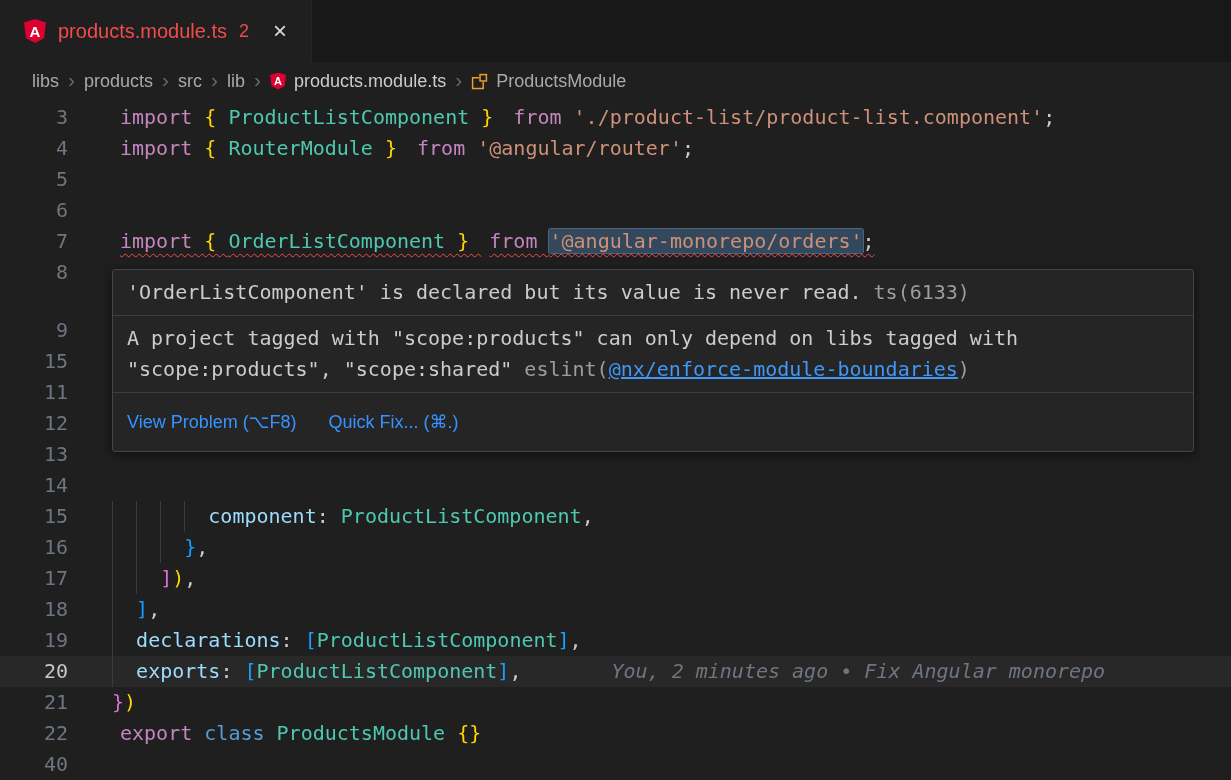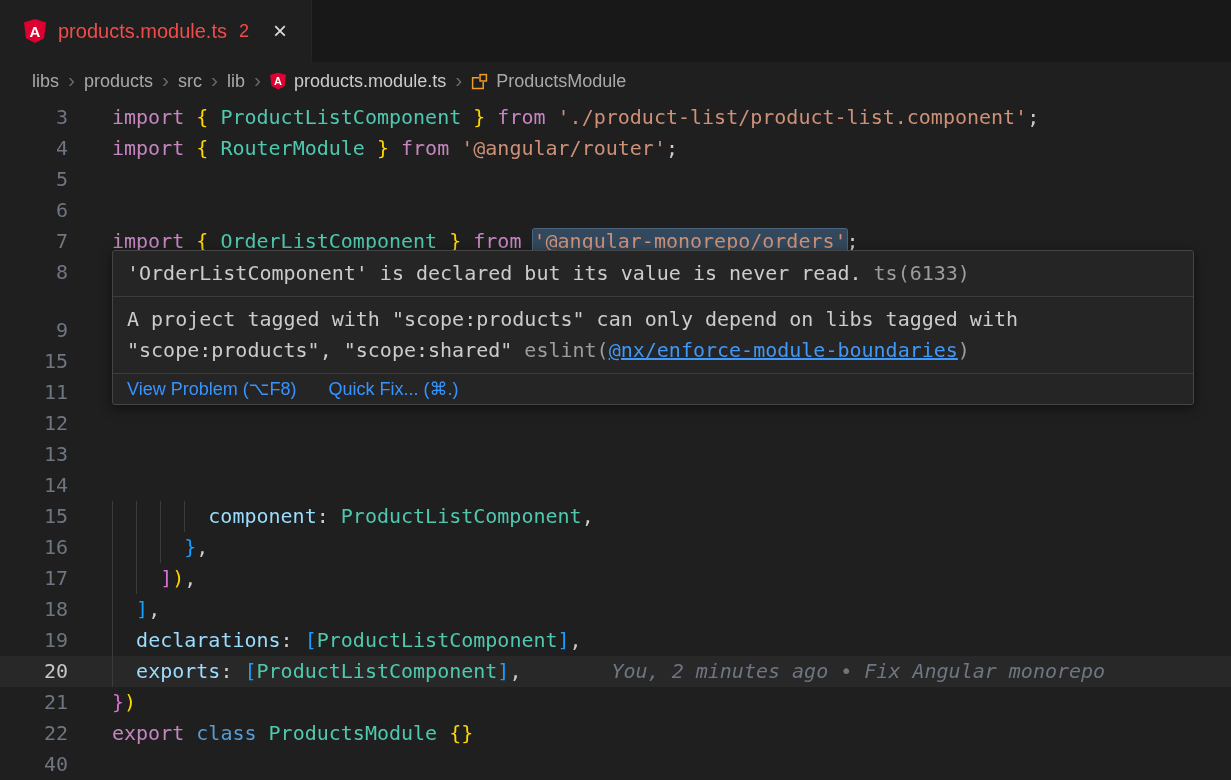--- a/index.html
+++ b/index.html
@@ -37,21 +37,21 @@
   .line { display:flex; height:31px; line-height:31px; white-space:pre; }
   .line.current { background:rgba(255,255,255,0.045); }
   .gutter-num { flex:0 0 68px; text-align:right; color:#6e7681; cursor:pointer; }
   .line.current .gutter-num { color:#c6c6c6; }
   .line-content { margin-left:44px; white-space:pre; }
   .line-gap { height:27px; }
 
   .indent { display:inline-block; height:31px; vertical-align:top; white-space:pre;
             background:repeating-linear-gradient(to right,#3b3b3b 0,#3b3b3b 1px,transparent 1px,transparent 2ch); }
 
-  .tk-kw  { color:#C586C0; }
+  .tk-kw  { color:#C586C0;margin-left:8px; }
   .tk-kw2 { color:#569CD6; }
   .tk-cls { color:#4EC9B0; }
   .tk-prop{ color:#9CDCFE; }
   .tk-str { color:#CE9178; }
   .tk-cmt { color:#6A9955; }
   .tk-pln { color:#cccccc; }
   .tk-b1  { color:#FFD700; }
   .tk-b2  { color:#DA70D6; }
   .tk-b3  { color:#179FFF; }
   .tk-msg { color:#cccccc; }
@@ -60,27 +60,27 @@
   .tk-link { color:#4098f7; text-decoration:underline; cursor:pointer; }
 
   .squiggle { text-decoration:underline wavy #f14c4c; text-decoration-thickness:1px;
               text-underline-offset:5px; text-decoration-skip-ink:none; }
   .hl-box { background:rgba(72,114,153,0.5); box-shadow:0 0 0 1px rgba(110,156,200,0.55);
             border-radius:2px; }
 
   .blame { color:#6e7681; margin-left:90px;font-style:italic; }
 
   
-  .hover-popup { position:absolute; left:112px; top:150px; width:1082px;
+  .hover-popup { position:absolute; left:112px; top:169px; width:1082px;
                  background:#252526; border:1px solid #454545; border-radius:3px;
                  box-shadow:0 3px 12px rgba(0,0,0,0.5); z-index:20; }
   .hover-section { padding:7px 14px; border-top:1px solid #3c3c3c; }
   .hover-section:first-child { border-top:none; }
   .hover-line { line-height:31px; white-space:pre; }
-  .hover-actions { display:flex; gap:32px; padding:2px 14px; border-top:1px solid #3c3c3c;
+  .hover-actions { display:flex; gap:32px; padding:16px 14px; border-top:1px solid #3c3c3c;
                    font-family:"Liberation Sans","DejaVu Sans",sans-serif; font-size:18px;
                    line-height:26px; }
   .hover-action { color:#3794ff; cursor:pointer; }
 
   .class-icon { display:inline-block; width:17px; height:17px; }
 </style>
 </head>
 <body>
 
 <div class="tabbar">

